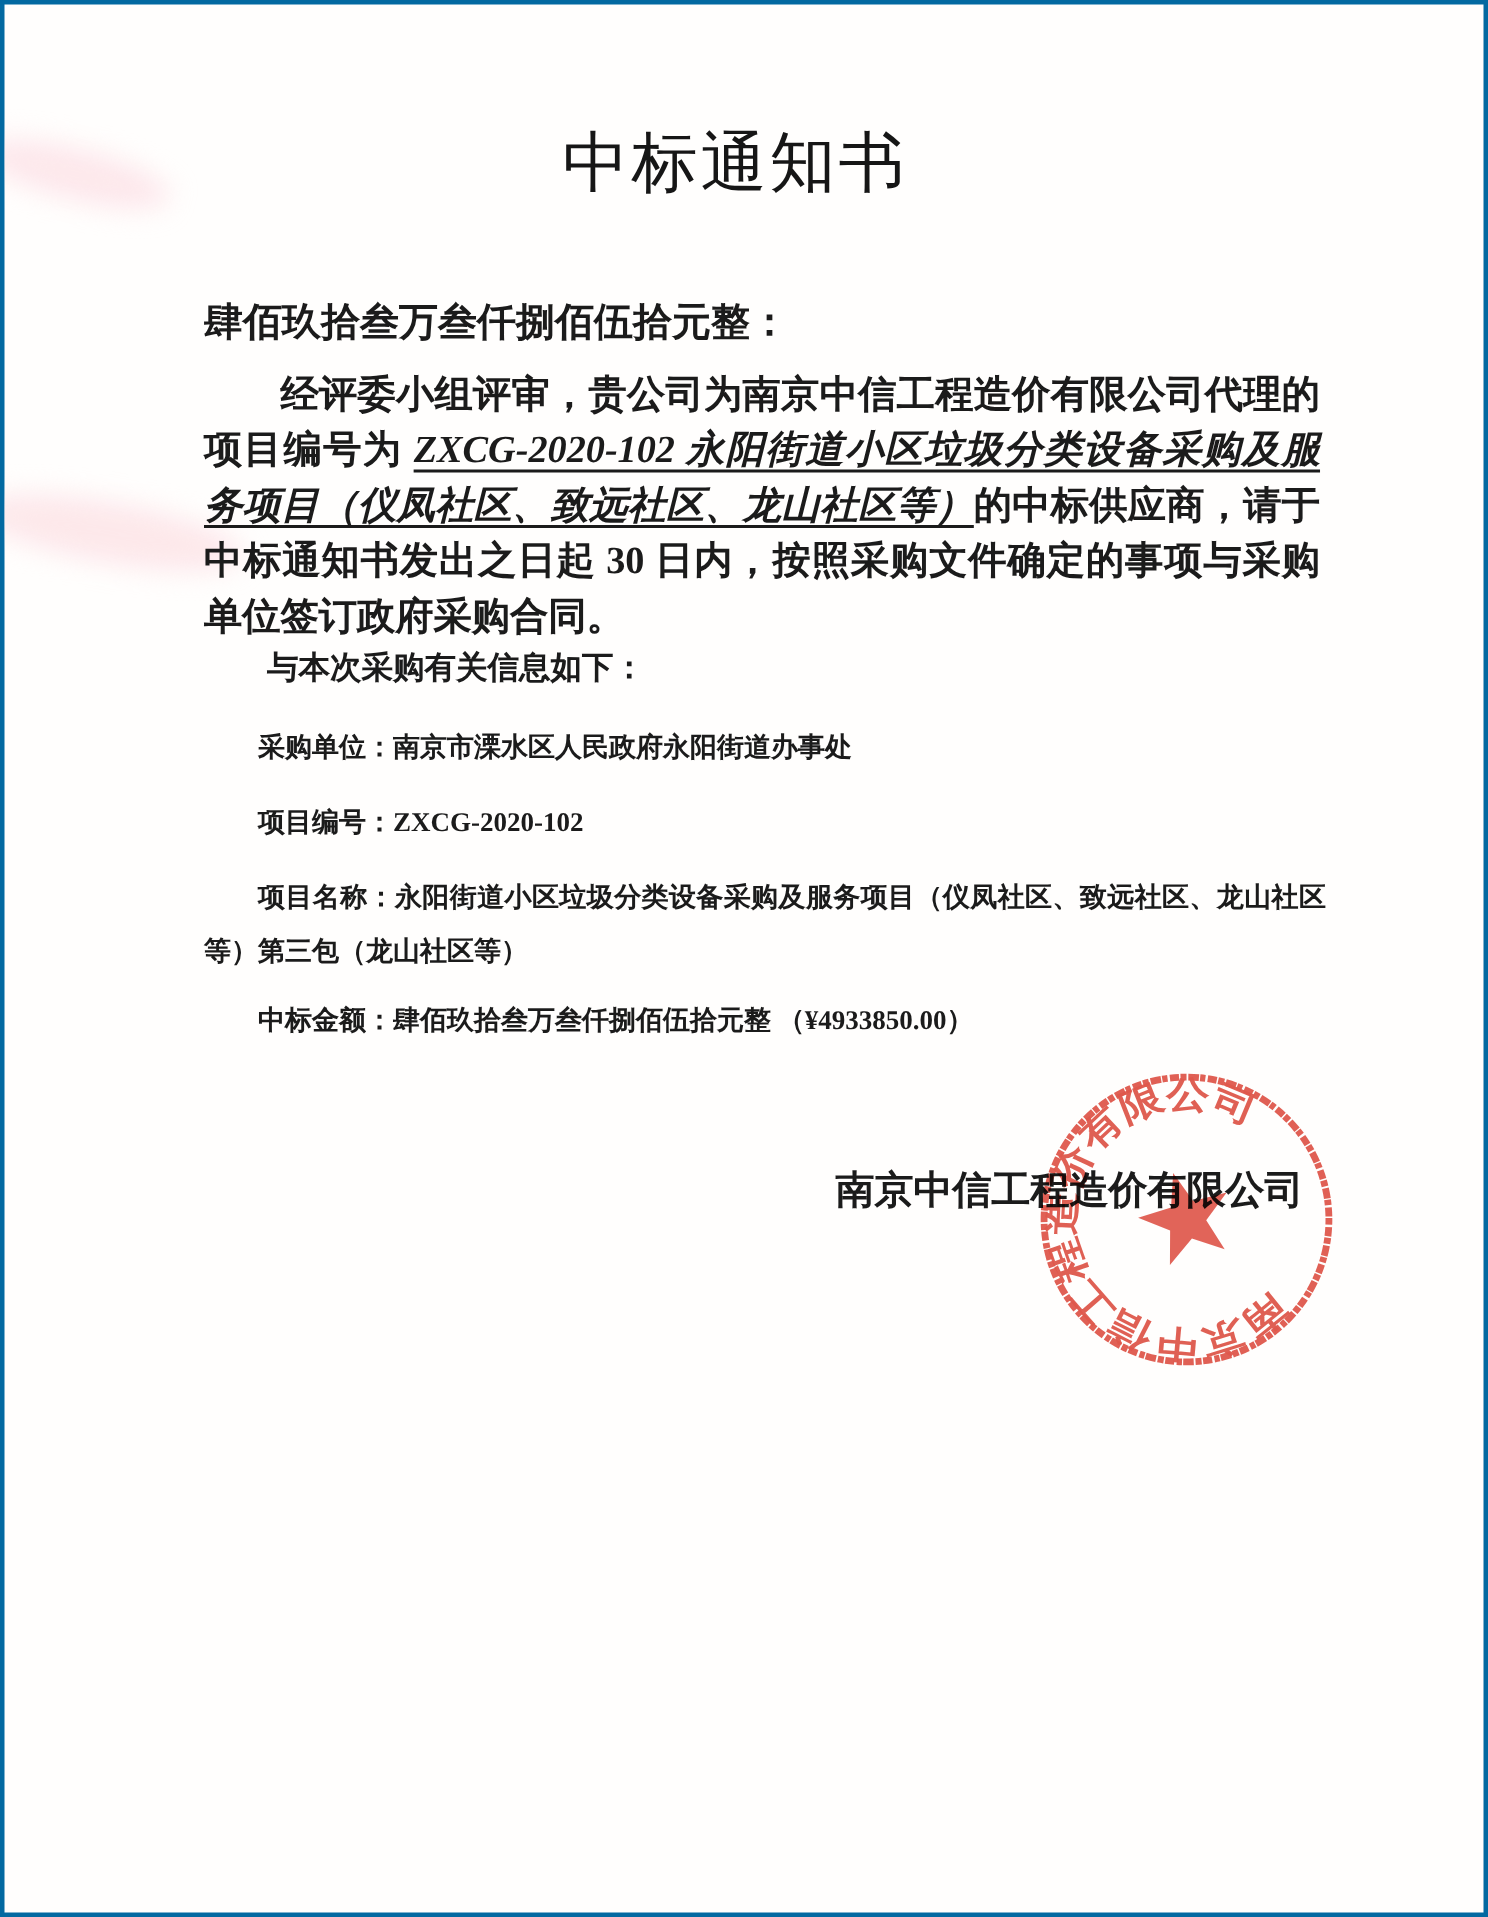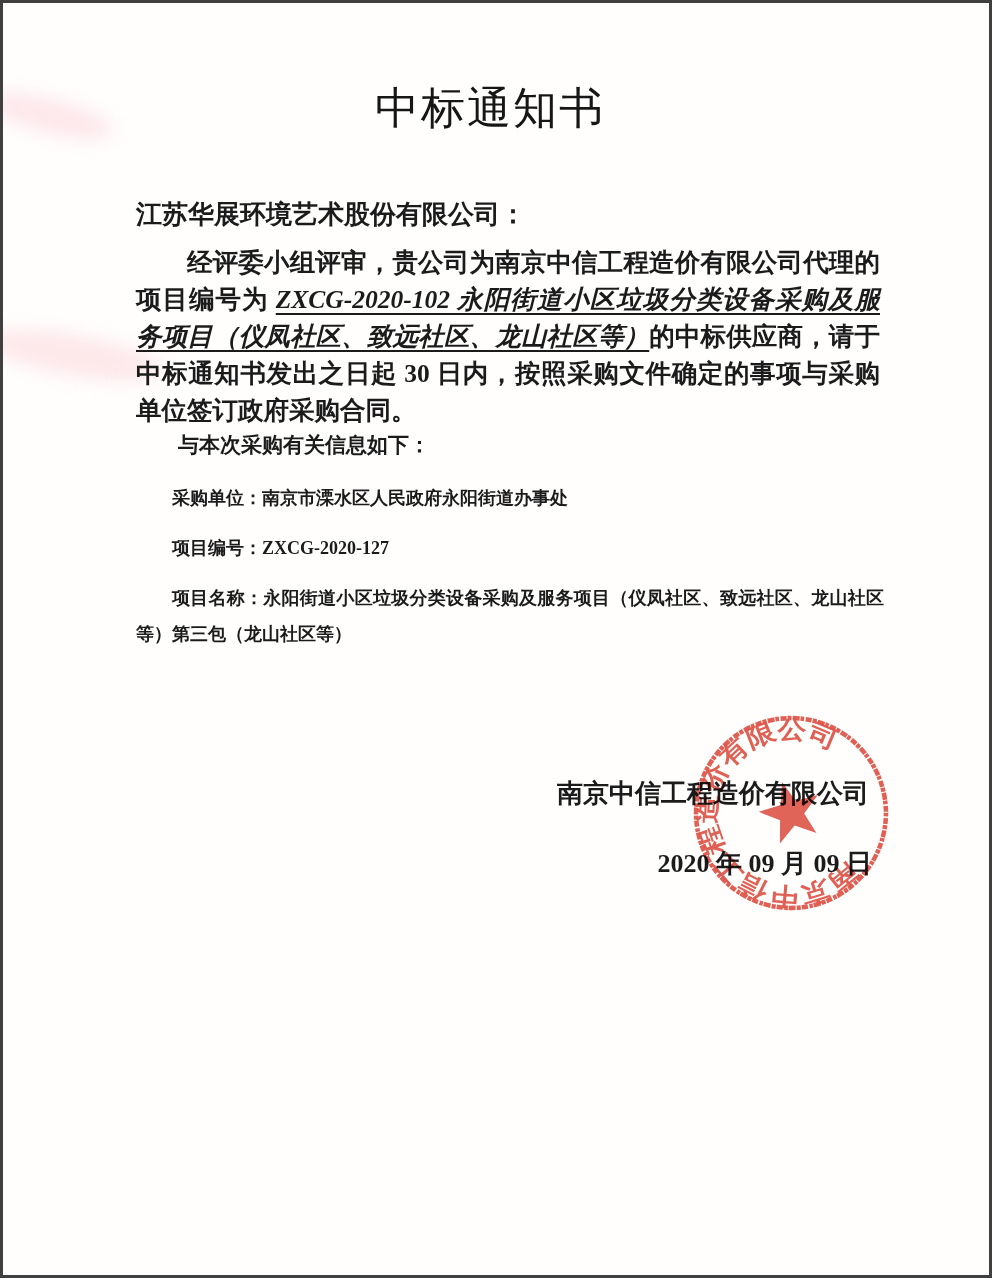--- a/index.html
+++ b/index.html
@@ -2,21 +2,21 @@
 <html><head>
 <meta charset="utf-8">
 <style>
   * { margin: 0; padding: 0; box-sizing: border-box; }
   html, body { background: #ffffff; }
   .paper {
     position: relative;
     width: 992px;
     height: 1278px;
     background: #fffefd;
-    border: 3px solid #404040;
+    border: 3px solid #0369a1;
     overflow: hidden;
     font-family: "Liberation Serif", "DejaVu Serif", serif;
     color: #1b1b1b;
   }
   .doc-title {
     position: absolute;
     top: 76px; left: 0; right: 12px;
     text-align: center;
     font-size: 44px;
     font-weight: 500;
@@ -110,32 +110,32 @@
 </head>
 <body>
 
 <div class="paper">
 
   <div class="smudge s1"></div>
   <div class="smudge s2"></div>
 
   <h1 class="doc-title">中标通知书</h1>
 
-  <p class="recipient">江苏华展环境艺术股份有限公司：</p>
+  <p class="recipient">肆佰玖拾叁万叁仟捌佰伍拾元整：</p>
 
   <p class="body-paragraph"><span>经评委小组评审，贵公司为南京中信工程造价有限公司代理的项目编号为 </span><span class="uline">ZXCG-2020-102 永阳街道小区垃圾分类设备采购及服务项目（仪凤社区、致远社区、龙山社区等）</span><span>的中标供应商，请于中标通知书发出之日起 30 日内，按照采购文件确定的事项与采购单位签订政府采购合同。</span></p>
 
   <p class="info-intro">与本次采购有关信息如下：</p>
 
   <p class="info-line l1">采购单位：南京市溧水区人民政府永阳街道办事处</p>
-  <p class="info-line l2">项目编号：ZXCG-2020-127</p>
+  <p class="info-line l2">项目编号：ZXCG-2020-102</p>
   <p class="info-line l3">项目名称：永阳街道小区垃圾分类设备采购及服务项目（仪凤社区、致远社区、龙山社区等）第三包（龙山社区等）</p>
+  <p class="info-line l4">中标金额：肆佰玖拾叁万叁仟捌佰伍拾元整 （¥4933850.00）</p>
 
   <p class="sig-company">南京中信工程造价有限公司</p>
-  <p class="sig-date">2020 年 09 月 09 日</p>
 
   <svg class="seal" viewBox="0 0 200 200" aria-hidden="true">
     <circle cx="100" cy="100" r="94" fill="none" stroke="#d93a2c" stroke-width="4.5" stroke-dasharray="3.5 1.6 6 1 4 1.2 7 0.8" opacity="0.95"></circle>
     <polygon points="100,68 92.4,89.5 69.6,90.1 87.6,104.0 81.2,125.9 100,113 118.8,125.9 112.4,104.0 130.4,90.1 107.6,89.5" fill="#d93a2c" opacity="0.92" transform="rotate(-16 100 100)"></polygon>
     <defs>
       <path id="sealTextArc" d="M 47.7 152.3 A 74 74 0 1 1 152.3 152.3"></path>
     </defs>
     <text font-size="24.5" fill="#d93a2c" font-weight="bold" opacity="0.95" transform="rotate(-95 100 100)" font-family="Liberation Serif, DejaVu Serif, serif">
       <textPath href="#sealTextArc" startOffset="0" textLength="340" lengthAdjust="spacingAndGlyphs">南京中信工程造价有限公司</textPath>
     </text>

